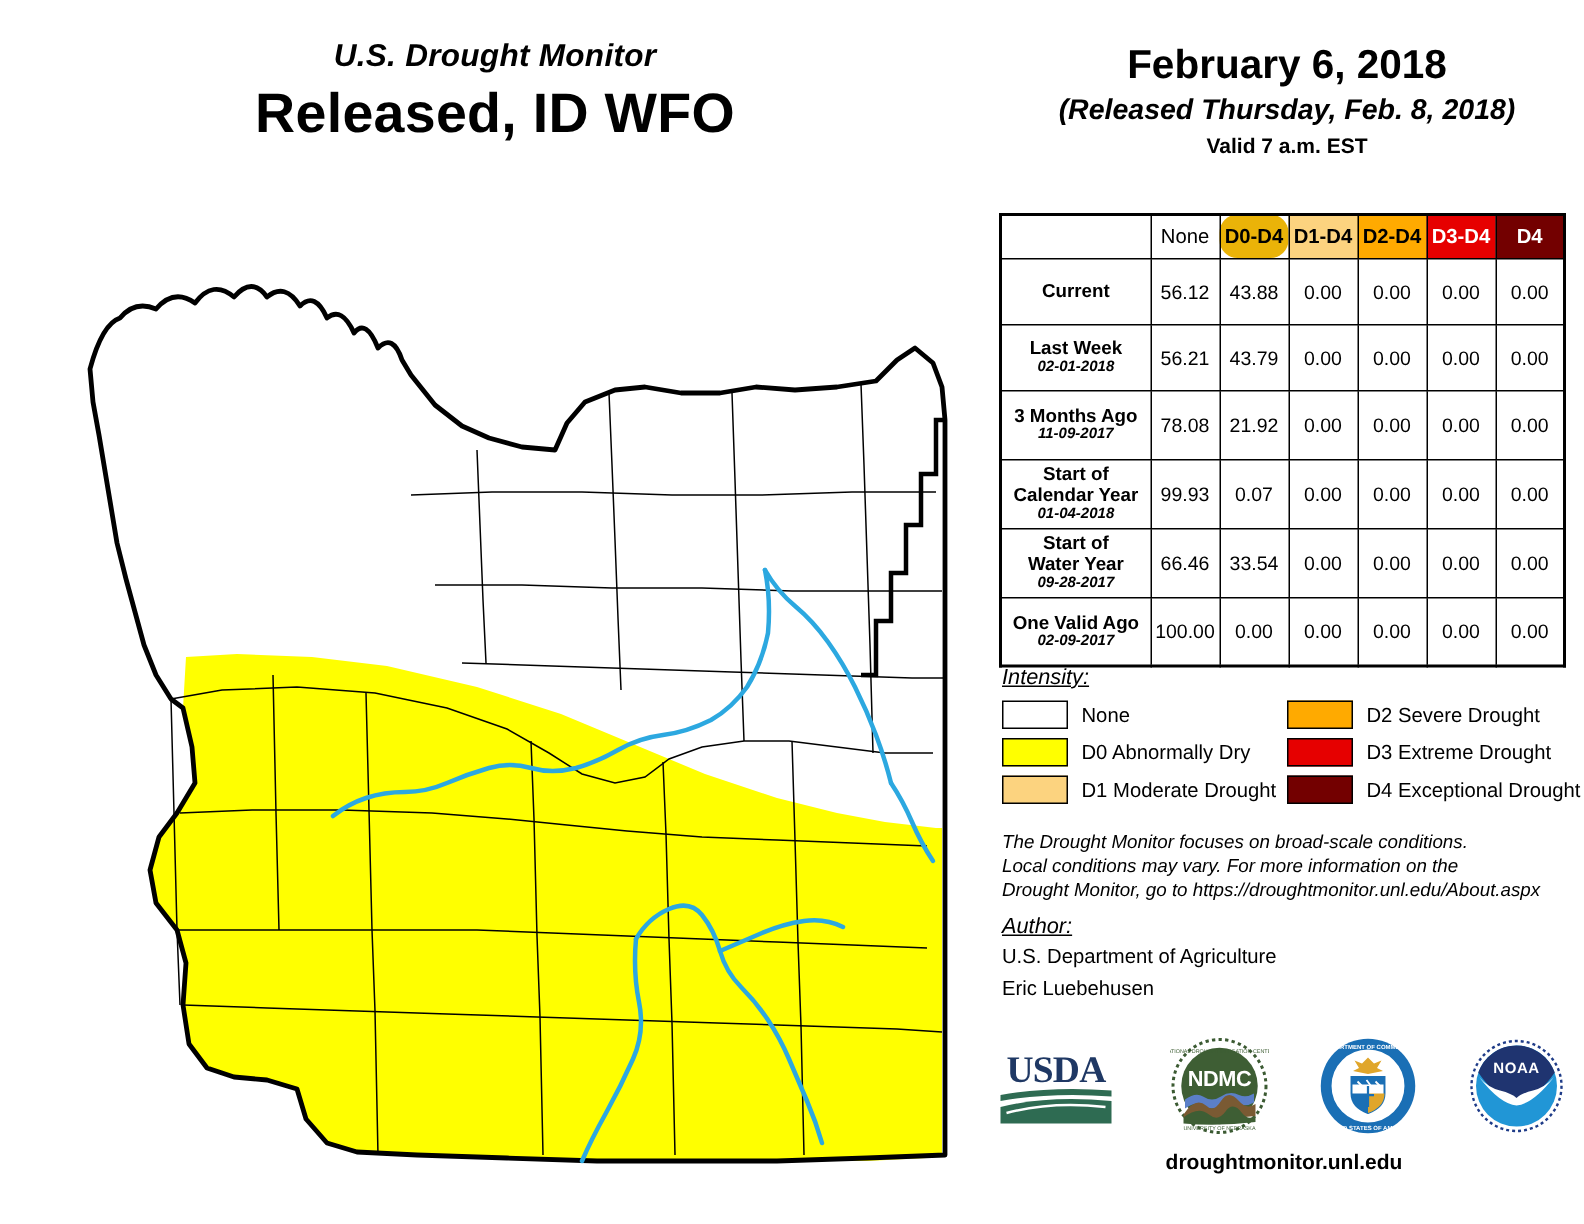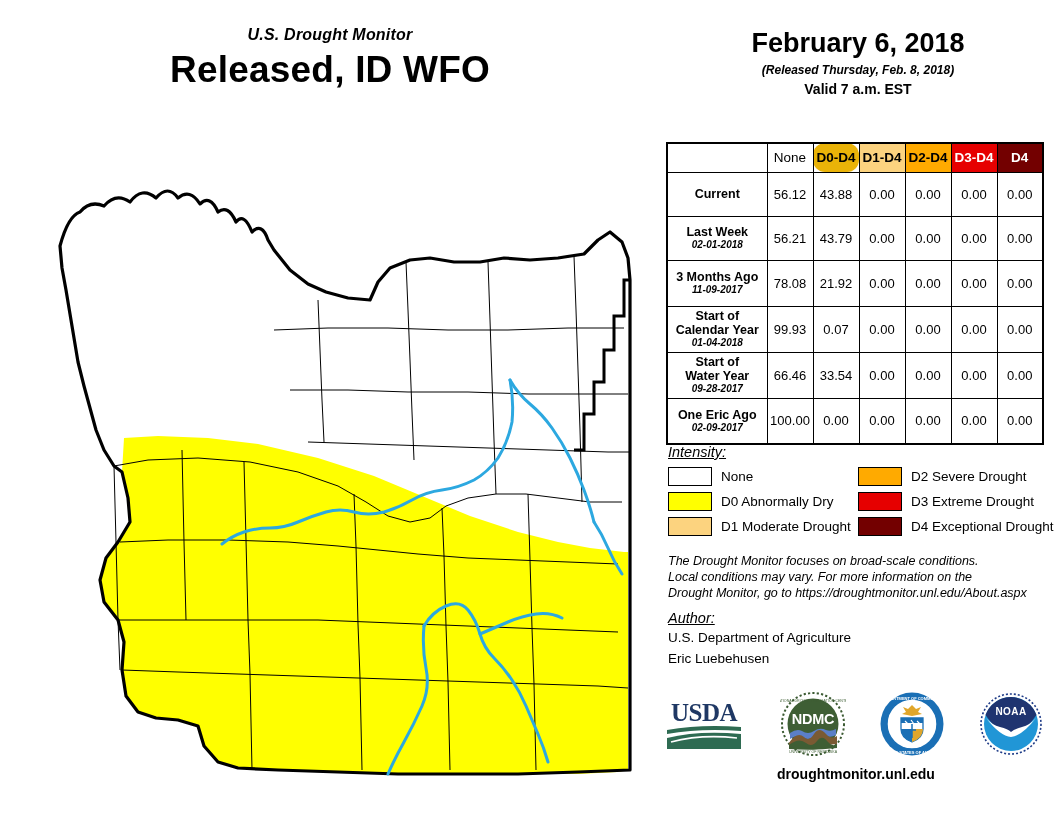--- a/index.html
+++ b/index.html
@@ -8,27 +8,27 @@
     width: 1056px; height: 816px;
     background: #ffffff;
     font-family: "Liberation Sans", sans-serif;
     color: #000000;
     overflow: hidden;
   }
   #page { position: relative; width: 1056px; height: 816px; background:#fff; }
 
   
   #left-title { position: absolute; left: 0; top: 26px; width: 660px; text-align: center; }
-  .t-small { font-size: 16px; font-weight: bold; font-style: italic; letter-spacing: .2px; }
+  .t-small { font-size: 21px; font-weight: bold; font-style: italic; letter-spacing: .2px; }
   .t-big   { font-size: 37px; font-weight: bold; margin-top: 5px; letter-spacing: .2px; }
 
   
   #right-header { position: absolute; left: 660px; top: 28px; width: 396px; text-align: center; }
   .r-date { font-size: 27px; font-weight: bold; }
-  .r-rel  { font-size: 12px; font-weight: bold; font-style: italic; margin-top: 4px; }
+  .r-rel  { font-size: 19px; font-weight: bold; font-style: italic; margin-top: 4px; }
   .r-valid{ font-size: 14px; font-weight: bold; margin-top: 4px; }
 
   
   #table-caption { position:absolute; left:660px; top:122px; width:392px; text-align:center;
                    font-size:13px; font-style:italic; }
   #dm-table { position: absolute; left: 666px; top: 142px; border-collapse: collapse; }
   #dm-table td, #dm-table th { border: 1px solid #000; padding: 0; }
   #dm-table { border: 2px solid #000; }
   .hdr-cell { height: 29px; font-size: 13.5px; font-weight: bold; text-align: center; width: 46px; }
   .rowlabel { width: 100px; text-align: center; padding: 3px 2px; }
@@ -146,21 +146,21 @@
           </td>
           <td class="val">66.46</td>
           <td class="val">33.54</td>
           <td class="val">0.00</td>
           <td class="val">0.00</td>
           <td class="val">0.00</td>
           <td class="val">0.00</td>
         </tr>
         <tr class="r-t3">
           <td class="rowlabel">
-            <div class="rl-main">One Eric Ago</div>
+            <div class="rl-main">One Valid Ago</div>
             <div class="rl-date">02-09-2017</div>
           </td>
           <td class="val">100.00</td>
           <td class="val">0.00</td>
           <td class="val">0.00</td>
           <td class="val">0.00</td>
           <td class="val">0.00</td>
           <td class="val">0.00</td>
         </tr>
       </tbody>

